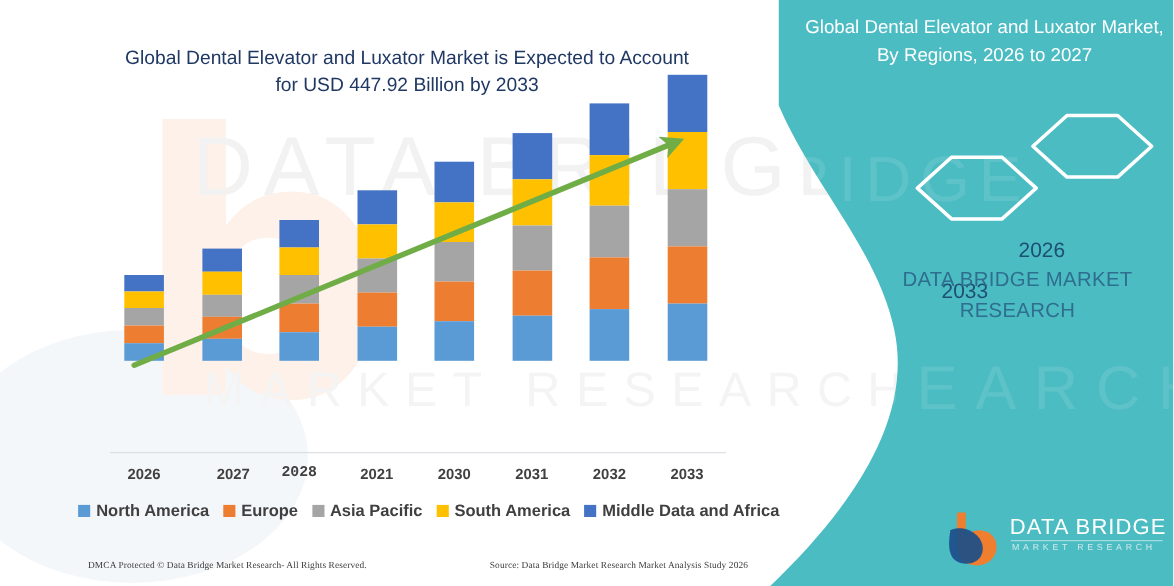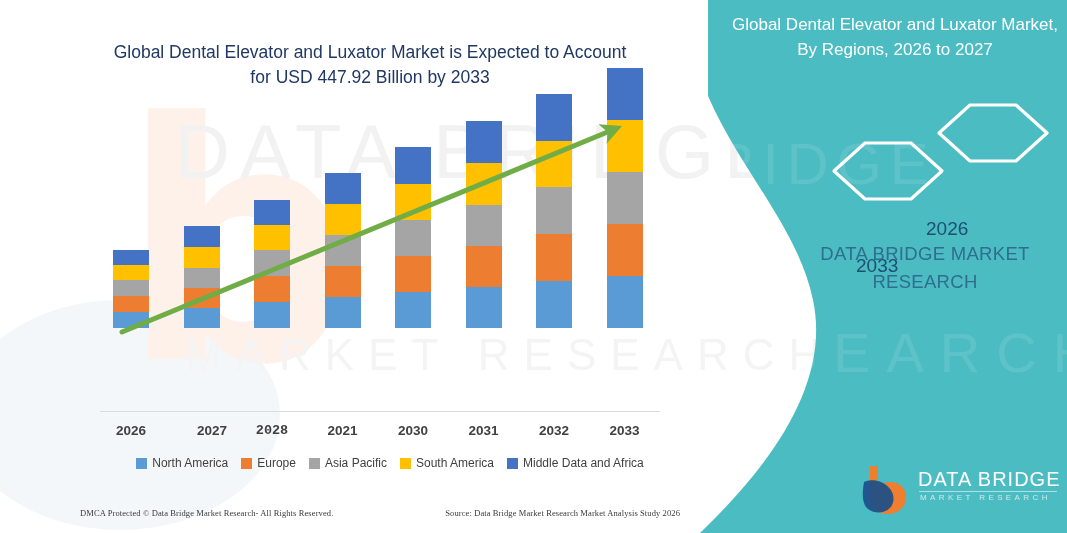--- a/index.html
+++ b/index.html
@@ -122,22 +122,22 @@
     display: flex;
     align-items: center;
     gap: 5px;
     white-space: nowrap;
   }
   .legend-swatch {
     width: 11px; height: 11px;
     flex: 0 0 auto;
   }
   .legend-label {
-    font-size: 12px;
-    font-weight: 400;
+    font-size: 15px;
+    font-weight: 700;
     color: #3f3f3f;
   }
 
   
   .footer {
     position: absolute;
     left: 80px; top: 508px;
     width: 600px;
     display: flex;
     justify-content: space-between;

